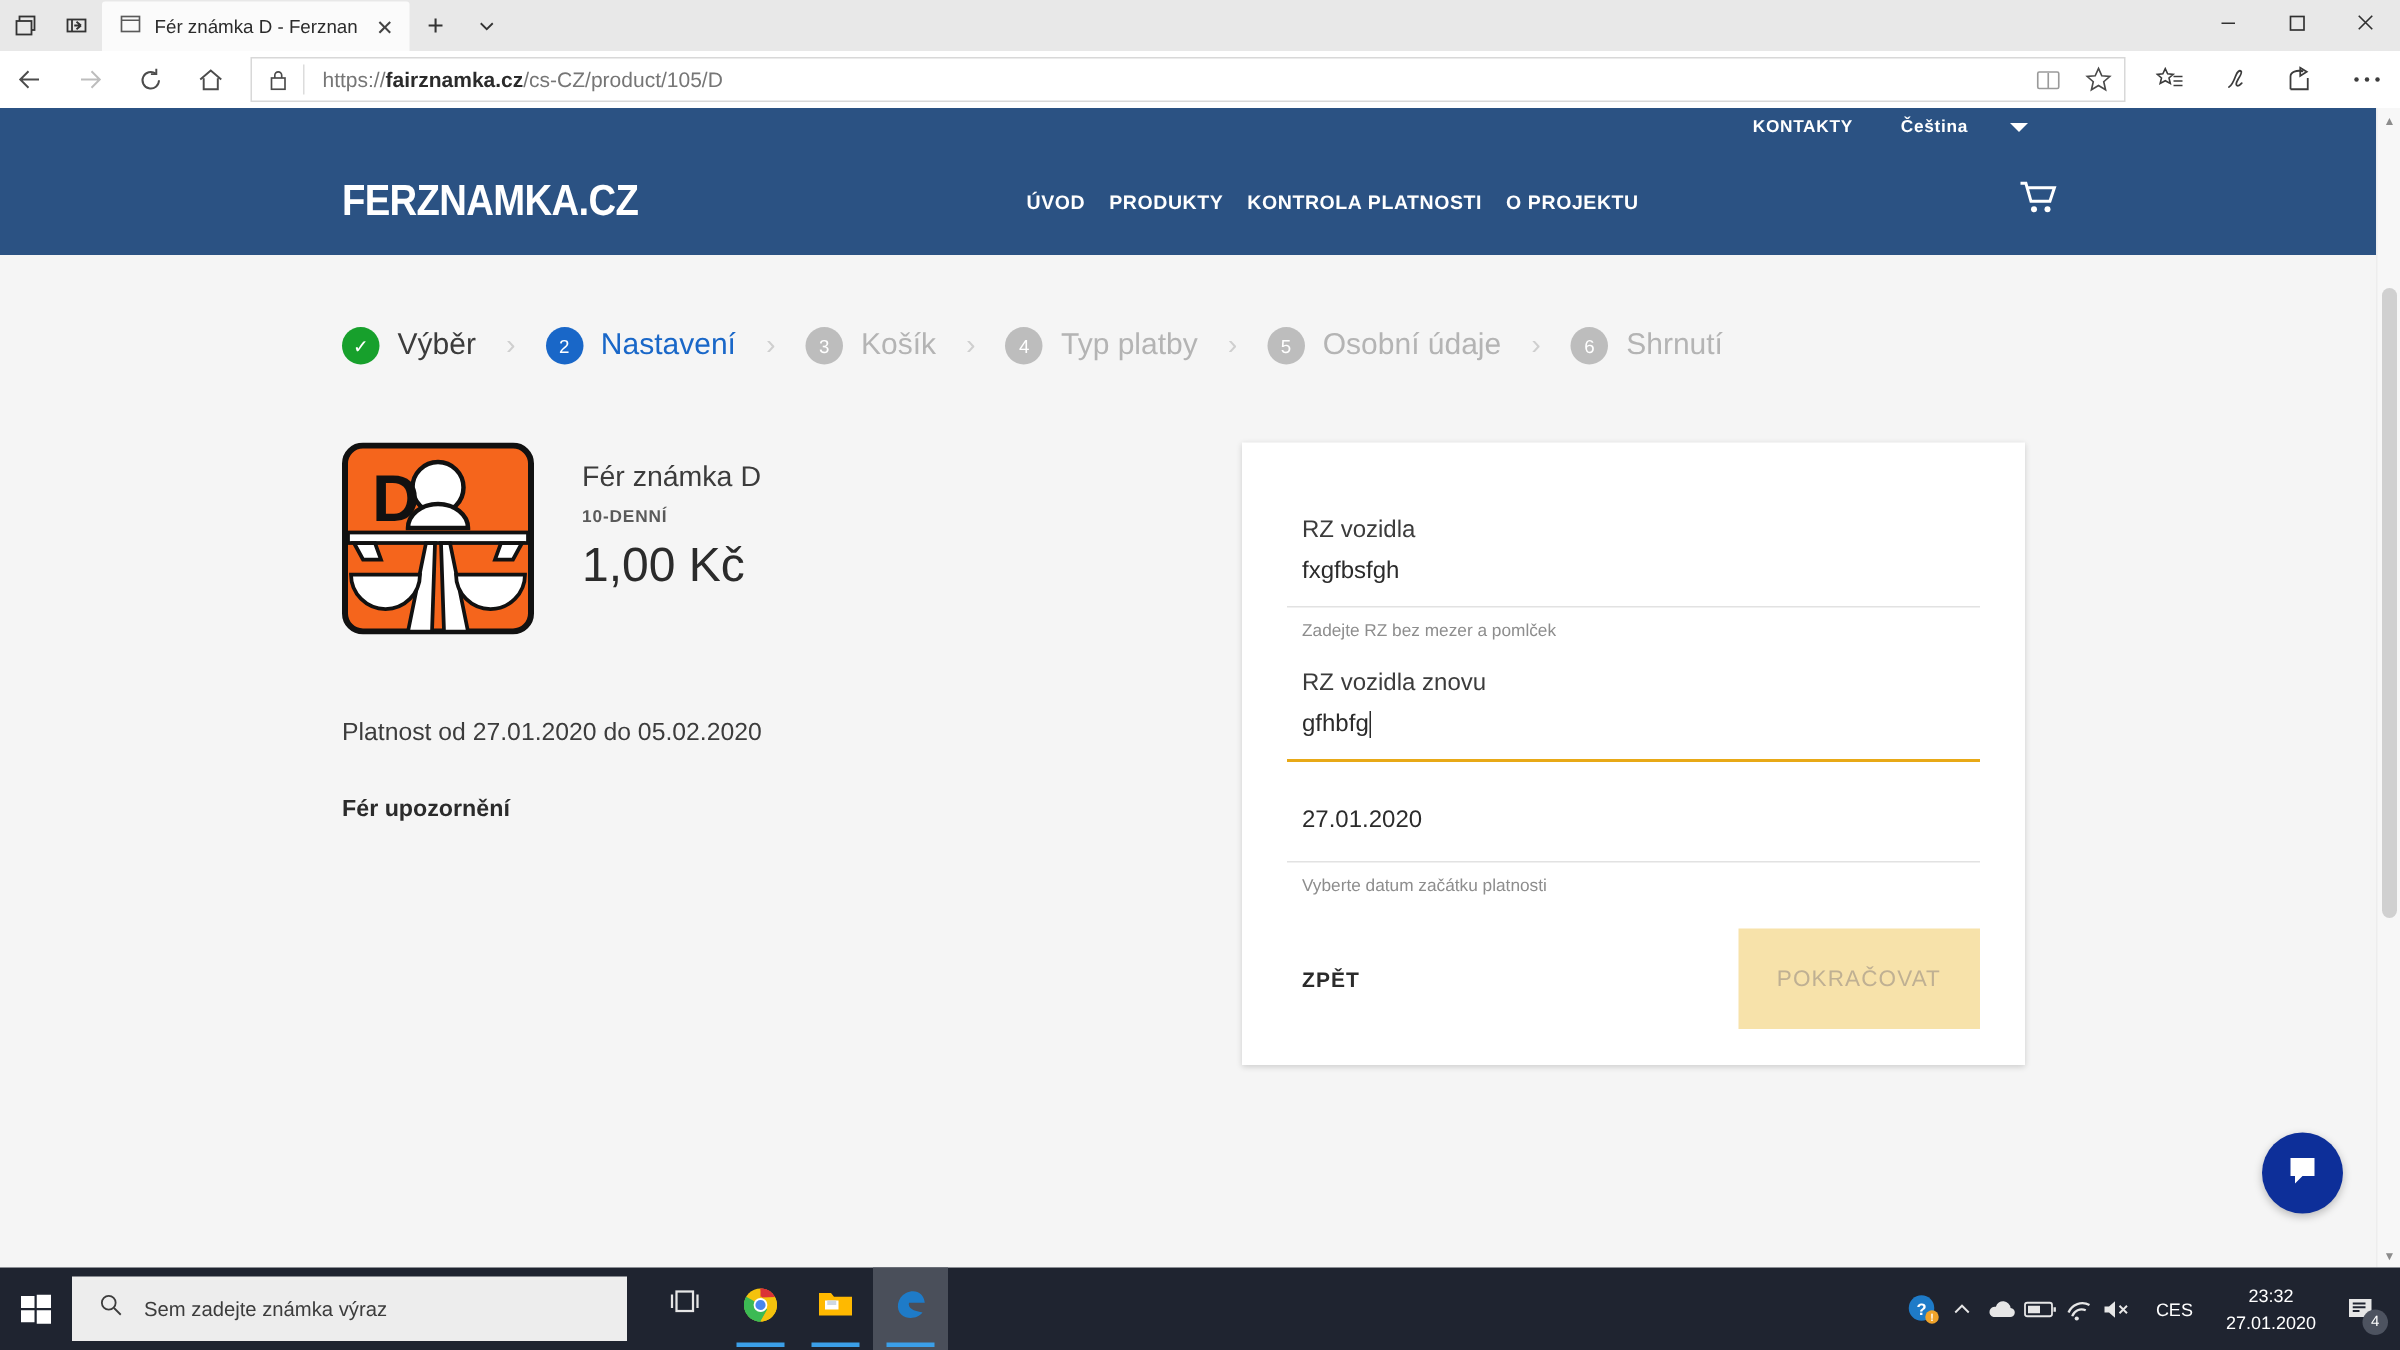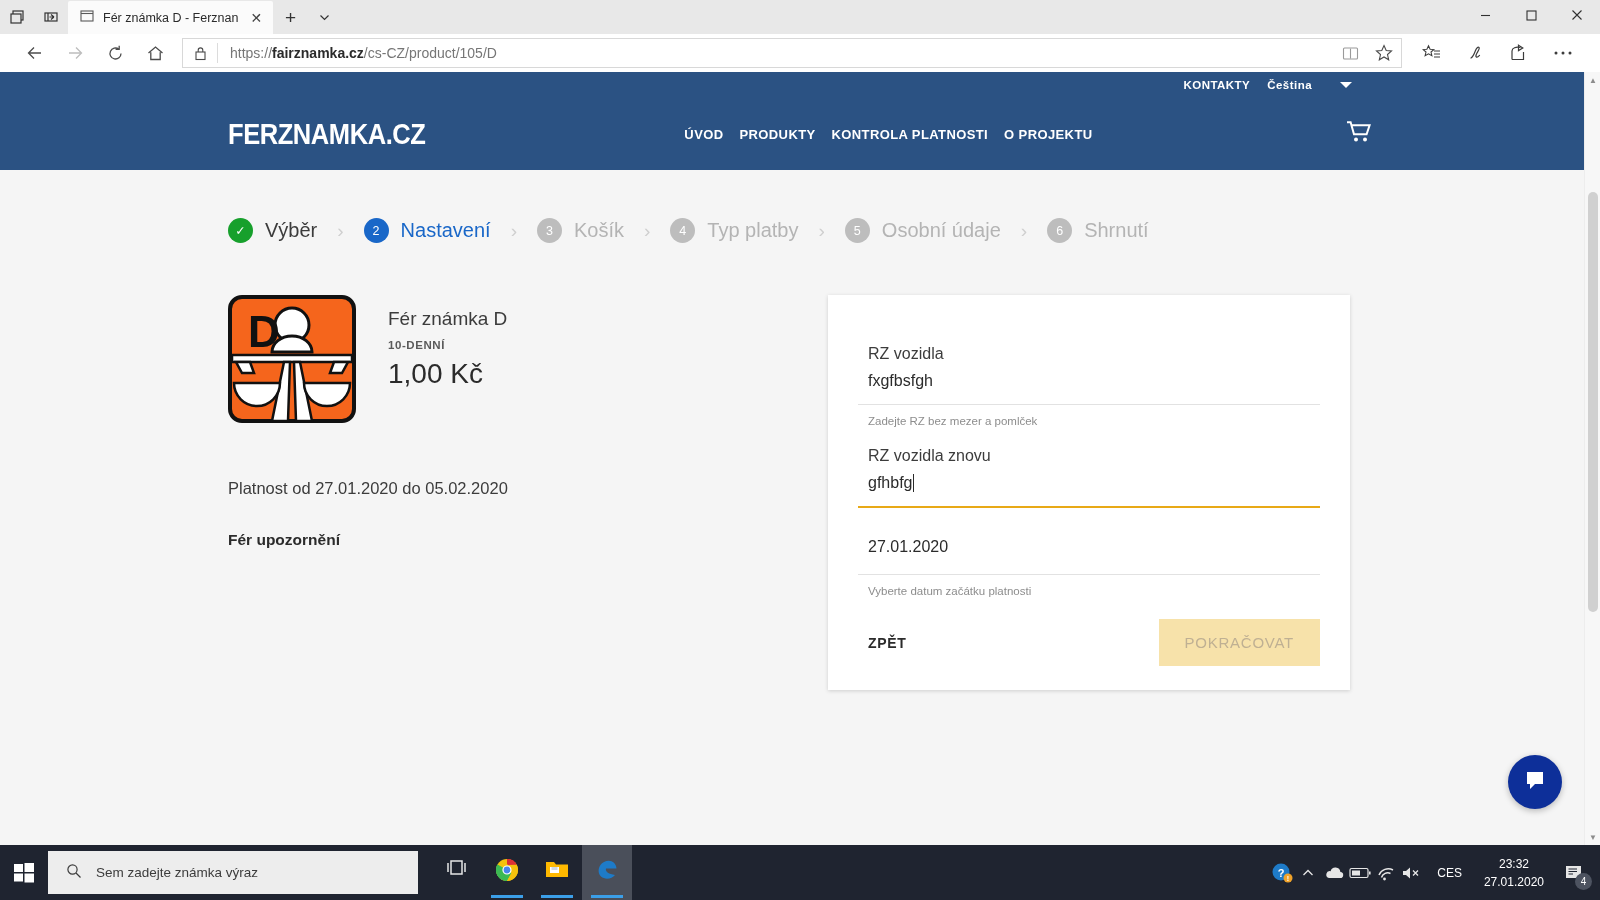--- a/index.html
+++ b/index.html
@@ -27,21 +27,21 @@
     padding: 0 8px 0 12px; font-size: 12.5px; color: #2b2b2b;
     border-top-left-radius: 2px; border-top-right-radius: 2px;
   }
   .tab-title { white-space: nowrap; overflow: hidden; max-width: 140px; }
   .tab-close { margin-left: auto; width: 18px; height: 18px; display:flex; align-items:center; justify-content:center; color:#444; font-size: 14px;}
   .newtab { width: 34px; height: 33px; display:flex; align-items:center; justify-content:center; font-size: 19px; color:#333; font-weight: 300;}
   .tabmenu { width: 34px; height: 33px; display:flex; align-items:center; justify-content:center; color:#333;}
   .wincontrols { position: absolute; right: 0; top: 0; display: flex; }
   .wc { width: 46px; height: 30px; display: flex; align-items:center; justify-content:center; color:#303030; font-size: 12px;}
 
-  .navbar { height: 38px; background: #ffffff; display: flex; align-items: center; padding: 0 16px; gap: 2px;}
+  .navbar { height: 38px; background: #ffffff; display: flex; align-items: center; padding: 0 1px; gap: 2px;}
   .navbtn { width: 38px; height: 34px; display:flex; align-items:center; justify-content:center; color:#4c4c4c;}
   .navbtn.dim { color: #bdbdbd; }
   .urlbar {
     flex: 1; height: 30px; margin: 0 6px; background: #fff;
     border: 1px solid #d8d8d8; display: flex; align-items: center;
     position: relative;
   }
   .url-lock { width: 34px; display:flex; align-items:center; justify-content:center; }
   .url-sep { width: 1px; height: 20px; background: #dcdcdc; }
   .url-text { padding-left: 12px; font-size: 14px; color: #767676; white-space: nowrap; }
@@ -49,21 +49,21 @@
   .url-right { margin-left: auto; display: flex; align-items: center; }
   .url-ic { width: 34px; height: 28px; display:flex; align-items:center; justify-content:center; color:#4a4a4a;}
   .tool-ic { width: 42px; height: 34px; display:flex; align-items:center; justify-content:center; color:#3c3c3c;}
 
   
   .viewport { position: relative; width: 1600px; height: 773px; background: #f5f5f5; overflow: hidden;}
 
   .site-top {
     height: 26px; background: #2b5283;
     display: flex; align-items: center; justify-content: flex-end;
-    padding-right: 248px; gap: 17px;
+    padding-right: 248px; gap: 32px;
   }
   .site-top .lnk { color: #ffffff; font-size: 11.5px; font-weight: 700; letter-spacing: .04em; }
   .lang { display: flex; align-items: center; gap: 28px; }
   .caret-wh { width: 0; height: 0; border-left: 6px solid transparent; border-right: 6px solid transparent; border-top: 6px solid #fff; }
 
   .site-header {
     height: 72px; background: #2b5283; display: flex; align-items: center;
     padding: 0 228px;
   }
   .logo {
@@ -93,21 +93,21 @@
   .step.is-idle .step-label { color: #b4b4b4; }
   .sep { color: #cfcfcf; font-size: 19px; margin: 0 20px; }
 
   .columns { display: flex; padding-top: 52px; }
   .col-left { width: 560px; }
 
   .prod-row { display: flex; gap: 32px; align-items: flex-start; }
   .vignette { width: 128px; height: 128px; flex: none; }
   .prod-name { font-size: 19px; color: #3c3c3c; margin-top: 13px;}
   .prod-sub { font-size: 11.5px; color: #5a5a5a; font-weight: 700; letter-spacing: .05em; margin-top: 9px;}
-  .prod-price { font-size: 28px; color: #2b2b2b; margin-top: 7px; }
+  .prod-price { font-size: 32px; color: #2b2b2b; margin-top: 7px; }
 
   .validity { font-size: 16.5px; color: #3c3c3c; margin-top: 56px; }
   .notice-h { font-size: 15.5px; color: #2b2b2b; font-weight: 700; margin-top: 33px; }
   .notice-p { font-size: 14px; color: #4a4a4a; line-height: 1.55; margin-top: 17px; width: 512px;}
 
   
   .col-right { margin-left: 40px; }
   .card {
     width: 522px; background: #fff; padding: 30px 30px 24px 30px;
     box-shadow: 0 1px 4px rgba(0,0,0,.16);
@@ -122,21 +122,21 @@
   .fl-value { font-size: 16px; color: #2b2b2b; padding-left: 10px; margin-top: 9px; display: flex; align-items: center;}
   .caret-txt { display:inline-block; width: 1px; height: 18px; background: #2b2b2b; margin-left: 1px;}
   .fld-pad { padding-top: 20px; padding-bottom: 14px; }
   .hint { font-size: 11.5px; color: #8d8d8d; padding-left: 10px; margin-top: 10px; }
   .date-val { font-size: 16px; color: #2b2b2b; padding-left: 10px; padding-top: 30px; padding-bottom: 18px;}
   .actions { display: flex; align-items: center; margin-top: 22px; }
   .btn-back { font-size: 14px; font-weight: 700; color: #2b2b2b; letter-spacing: .05em; padding-left: 10px;}
   .btn-next {
     margin-left: auto; background: #f7e2aa; color: #bfb093;
     font-size: 15px; letter-spacing: .05em;
-    padding: 15px 26px; border: none;
+    padding: 25px 26px; border: none;
     font-family: "Liberation Sans", sans-serif;
   }
 
   .chatbtn {
     position: absolute; right: 38px; bottom: 36px;
     width: 54px; height: 54px; border-radius: 50%; background: #0d2f99;
     display: flex; align-items: center; justify-content: center;
     box-shadow: 0 2px 6px rgba(0,0,0,.25);
   }
 

